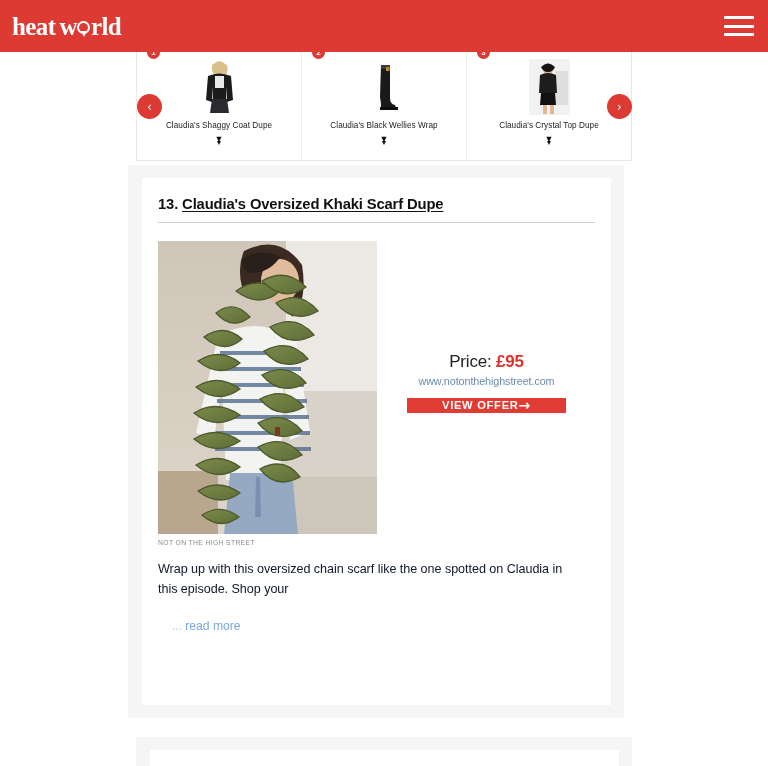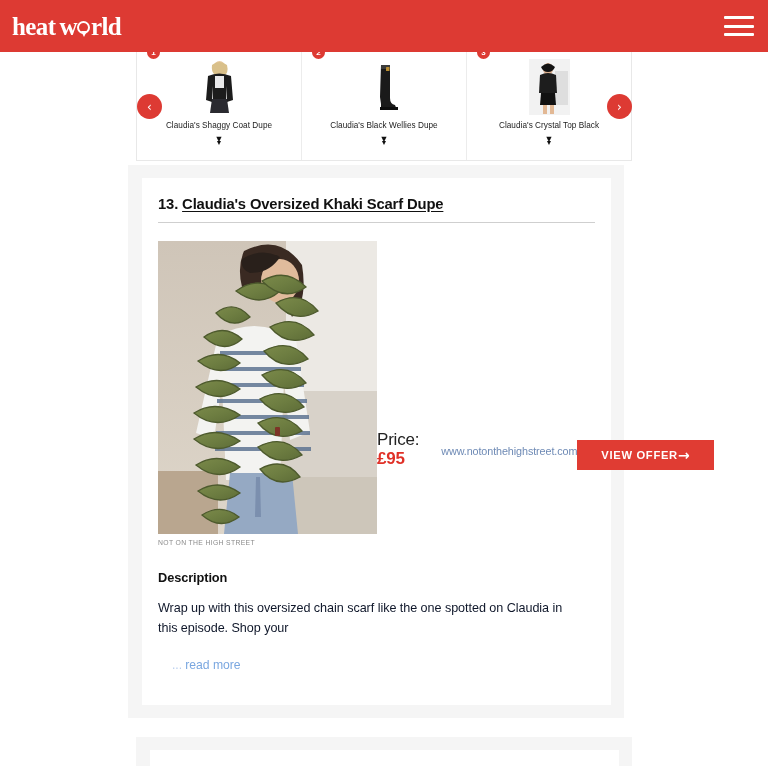--- a/index.html
+++ b/index.html
@@ -202,20 +202,21 @@
   .photo-credit {
     margin-top: 5px;
     font-size: 6.8px;
     letter-spacing: 0.35px;
     color: #8a8a8a;
   }
 
   .buy-col {
     flex: 1;
     display: flex;
+    flex-direction: column;
     align-items: center;
     justify-content: flex-start;
     padding-top: 112px;
   }
   .price-line {
     font-size: 17px;
     color: #222;
     letter-spacing: -0.2px;
     line-height: 1.1;
   }
@@ -224,21 +225,21 @@
     margin-top: 3px;
     font-size: 10.8px;
     color: #6e8ab5;
     text-underline-offset: 1.5px;
     letter-spacing: -0.1px;
     cursor: pointer;
   }
   .offer-btn {
     margin-top: 11px;
     width: 159px;
-    height: 30px;
+    height: 15px;
     background: #e03c33;
     color: #ffffff;
     border: none;
     display: flex;
     align-items: center;
     justify-content: center;
     gap: 0;
     font-size: 11.2px;
     font-weight: 600;
     letter-spacing: 0.7px;
@@ -331,42 +332,42 @@
       <div class="car-badge">2</div>
       <div class="car-thumb">
         <svg width="41" height="56" viewBox="0 0 41 56" aria-hidden="true">
           <rect x="0" y="0" width="41" height="56" fill="#ffffff"></rect>
           <path d="M17 6 l9 0 l0 33 q0 6 5 7 l2 5 l-16 0 l0 -6 l-1 -7 z" fill="#1a1a1a"></path>
           <rect x="17" y="6" width="9" height="4" fill="#3b3b3b"></rect>
           <rect x="22" y="8" width="3.5" height="4" rx="0.6" fill="#b98d32"></rect>
           <path d="M16 48 l18 0 l0 3 l-18 0 z" fill="#0d0d0d"></path>
         </svg>
       </div>
-      <div class="car-label">Claudia's Black Wellies Dupe</div>
+      <div class="car-label">Claudia's Black Wellies Wrap</div>
       <div class="car-chevrons">
           <i>▼</i>
           <i style="font-size:7px;margin-top:-2px;">▼</i>
         </div>
     </div>
 
     <div class="car-item">
       <div class="car-badge">3</div>
       <div class="car-thumb">
         <svg width="41" height="56" viewBox="0 0 41 56" aria-hidden="true">
           <rect x="0" y="0" width="41" height="56" fill="#f2f2f2"></rect>
           <rect x="26" y="12" width="13" height="34" fill="#dedede"></rect>
           <ellipse cx="19" cy="10" rx="5" ry="6" fill="#d9ae8e"></ellipse>
           <path d="M12 8 q7 -7 14 0 q-2 5 -7 5 q-5 0 -7 -5z" fill="#141414"></path>
           <path d="M11 16 q8 -4 16 0 l1 18 l-18 0 z" fill="#1d1d1d"></path>
           <path d="M12 34 l14 0 l1 12 l-16 0 z" fill="#111"></path>
           <rect x="14" y="46" width="4" height="9" fill="#e2b894"></rect>
           <rect x="21" y="46" width="4" height="9" fill="#e2b894"></rect>
         </svg>
       </div>
-      <div class="car-label">Claudia's Crystal Top Black</div>
+      <div class="car-label">Claudia's Crystal Top Dupe</div>
       <div class="car-chevrons">
           <i>▼</i>
           <i style="font-size:7px;margin-top:-2px;">▼</i>
         </div>
     </div>
 
   </div>
 
   <div class="car-arrow prev">‹</div>
   <div class="car-arrow next">›</div>
@@ -457,21 +458,20 @@
         </div>
         <div class="shop-url">www.notonthehighstreet.com</div>
         <div class="offer-btn">
           <span>VIEW OFFER</span>
           <span class="arrow">→</span>
         </div>
       </div>
 
     </div>
 
-    <div class="desc-head">Description</div>
     <div class="desc-text">Wrap up with this oversized chain scarf like the one spotted on Claudia in this episode. Shop your</div>
     <div class="read-more">
       <span class="dots">...</span>
       <span>read more</span>
     </div>
 
   </div>
 </div>
 
 <div class="card-next">

